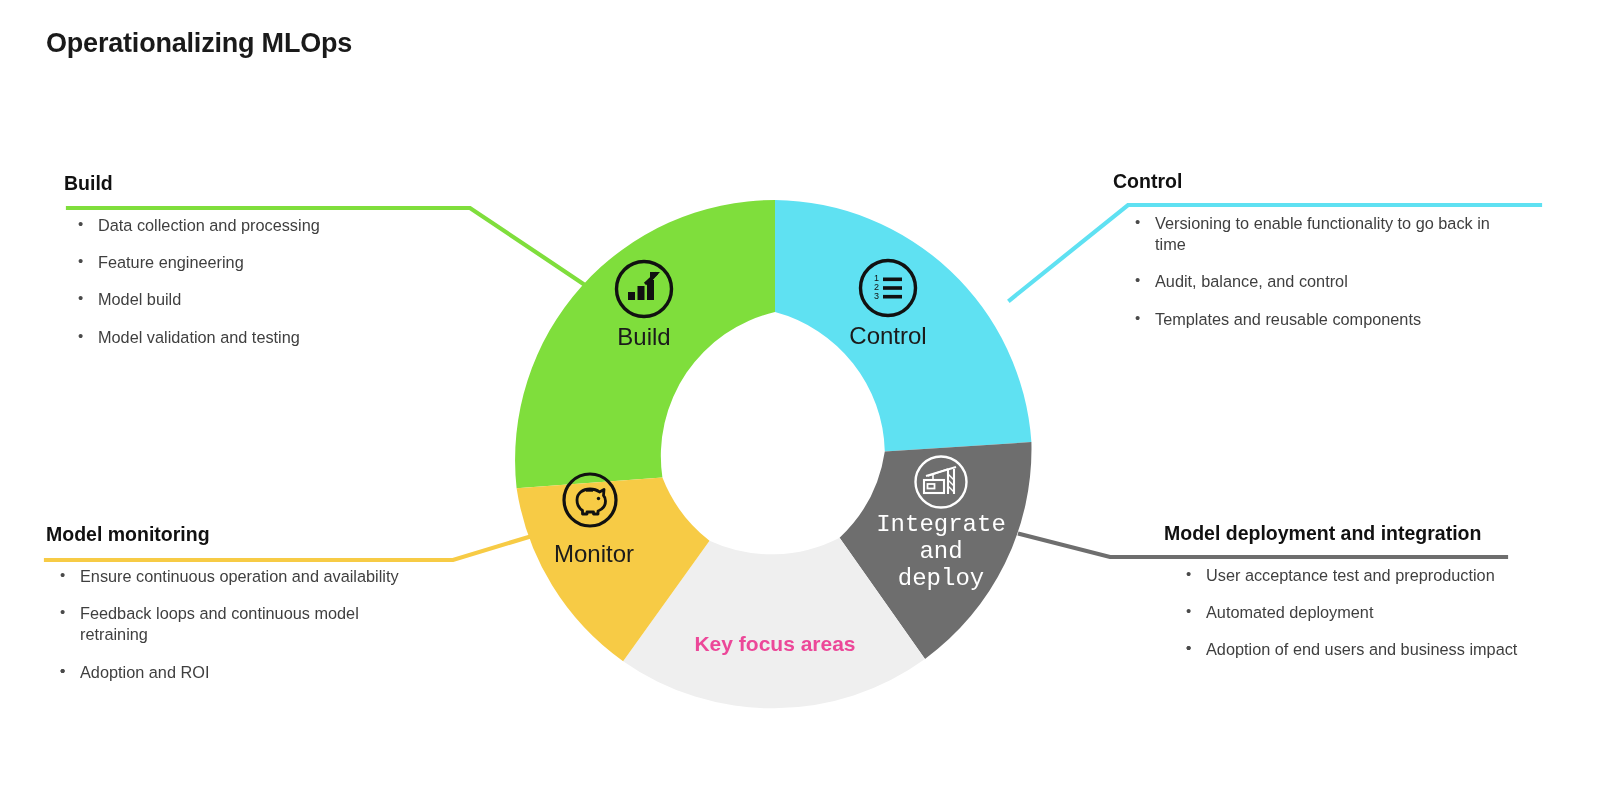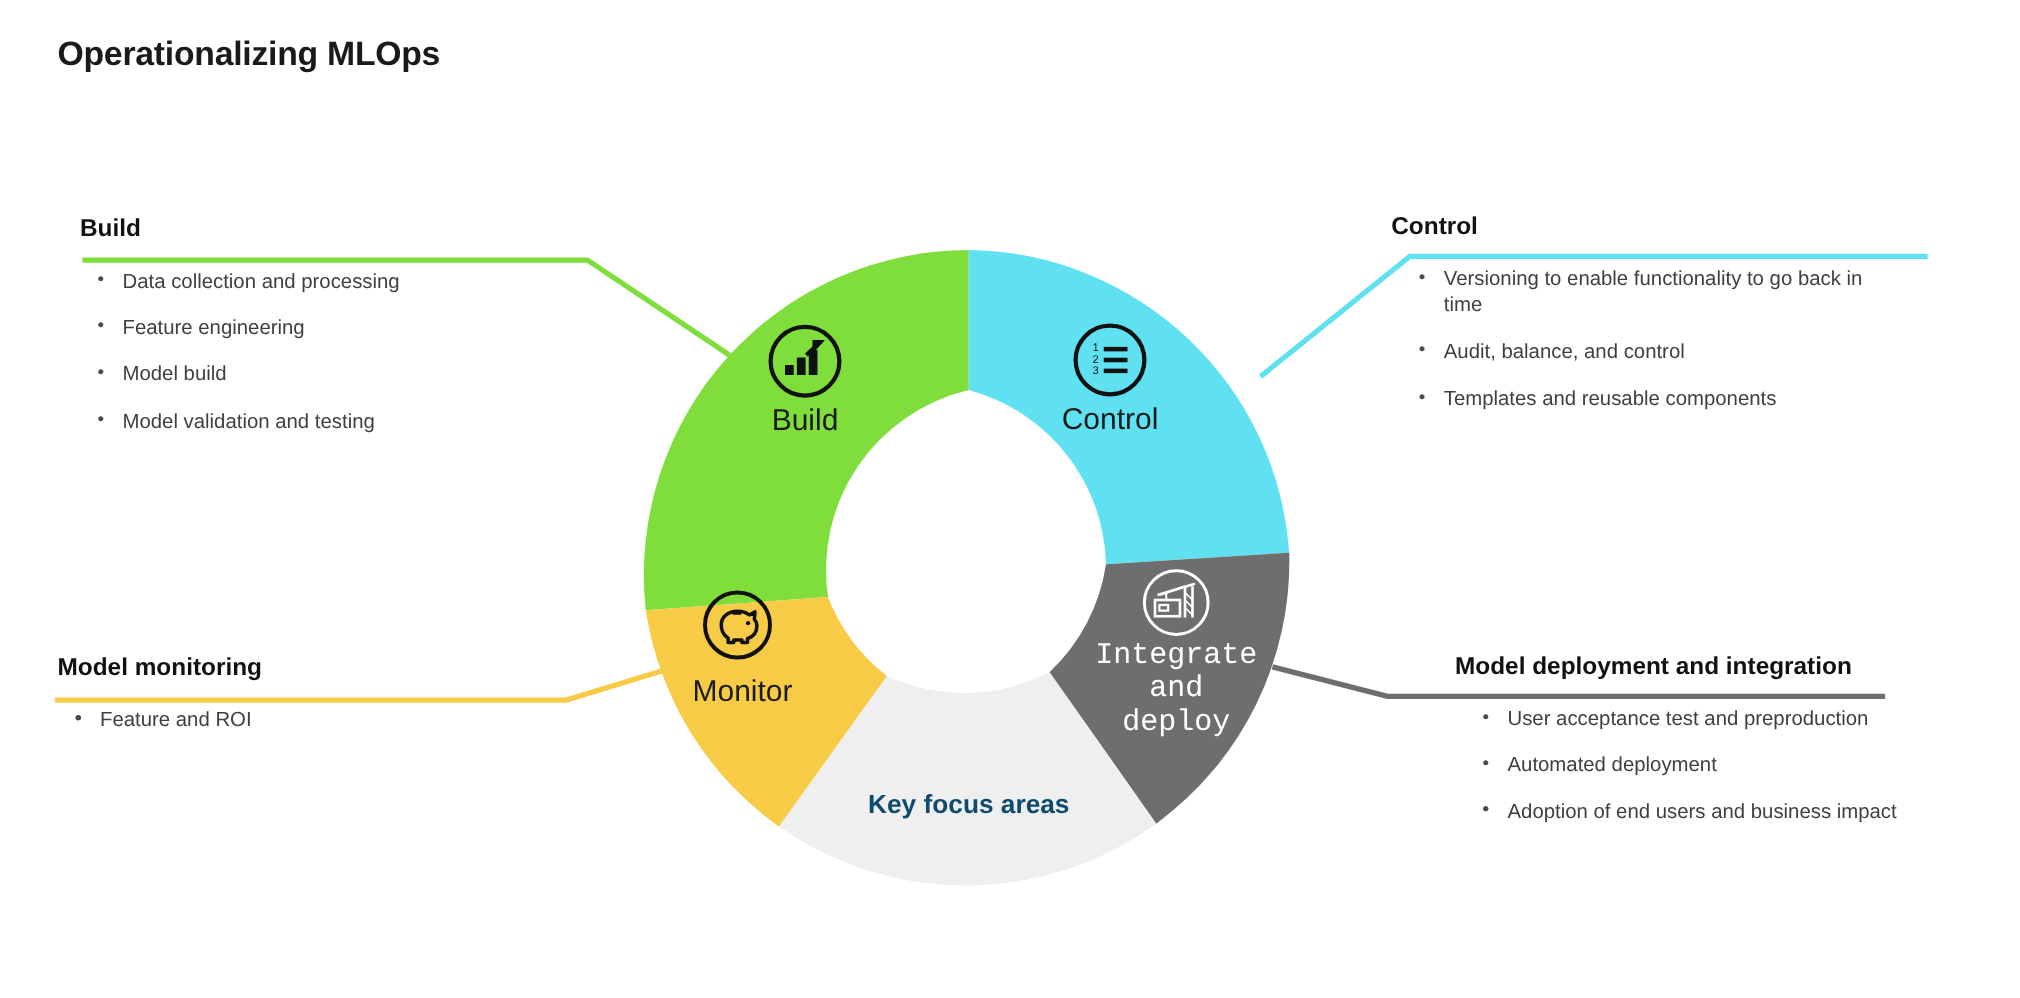--- a/index.html
+++ b/index.html
@@ -55,21 +55,21 @@
     position:absolute;
     font-size:24px;
     color:#1b1b1b;
     text-align:center;
     white-space:nowrap;
   }
   .seg-label.white{color:#ffffff;}
   .seg-label.wrap{white-space:normal;line-height:1.12;}
   #label-center{
     position:absolute;
-    font-size:21px;font-weight:bold;color:#0c4a6e;
+    font-size:21px;font-weight:bold;color:#ec4899;
     white-space:nowrap;
   }
   .seg-icon{position:absolute;}
 </style>
 </head>
 <body>
 
 <div class="slide">
 
   <div id="page-title">Operationalizing MLOps</div>
@@ -199,24 +199,24 @@
     <ul>
       <li style="width:370px;"><span class="bullet">•</span><span>Versioning to enable functionality to go back in time</span></li>
       <li><span class="bullet">•</span><span>Audit, balance, and control</span></li>
       <li><span class="bullet">•</span><span>Templates and reusable components</span></li>
     </ul>
   </div>
 
   <div class="callout" id="callout-monitor">
     <div class="c-head">Model monitoring</div>
     <ul>
+      <li><span class="bullet">•</span><span>Ensure continuous operation and availability</span></li>
+      <li style="width:330px;"><span class="bullet">•</span><span>Feedback loops and continuous model retraining</span></li>
       <li><span class="bullet">•</span></li>
-      <li style="width:330px;"><span class="bullet">•</span></li>
-      <li><span class="bullet">•</span></li>
-      <li><span class="bullet">•</span><span>Feature and ROI</span></li>
+      <li><span class="bullet">•</span><span>Adoption and ROI</span></li>
     </ul>
   </div>
 
   <div class="callout" id="callout-deploy">
     <div class="c-head">Model deployment and integration</div>
     <ul>
       <li><span class="bullet">•</span><span>User acceptance test and preproduction</span></li>
       <li><span class="bullet">•</span><span>Automated deployment</span></li>
       <li><span class="bullet">•</span></li>
       <li><span class="bullet">•</span><span>Adoption of end users and business impact</span></li>

